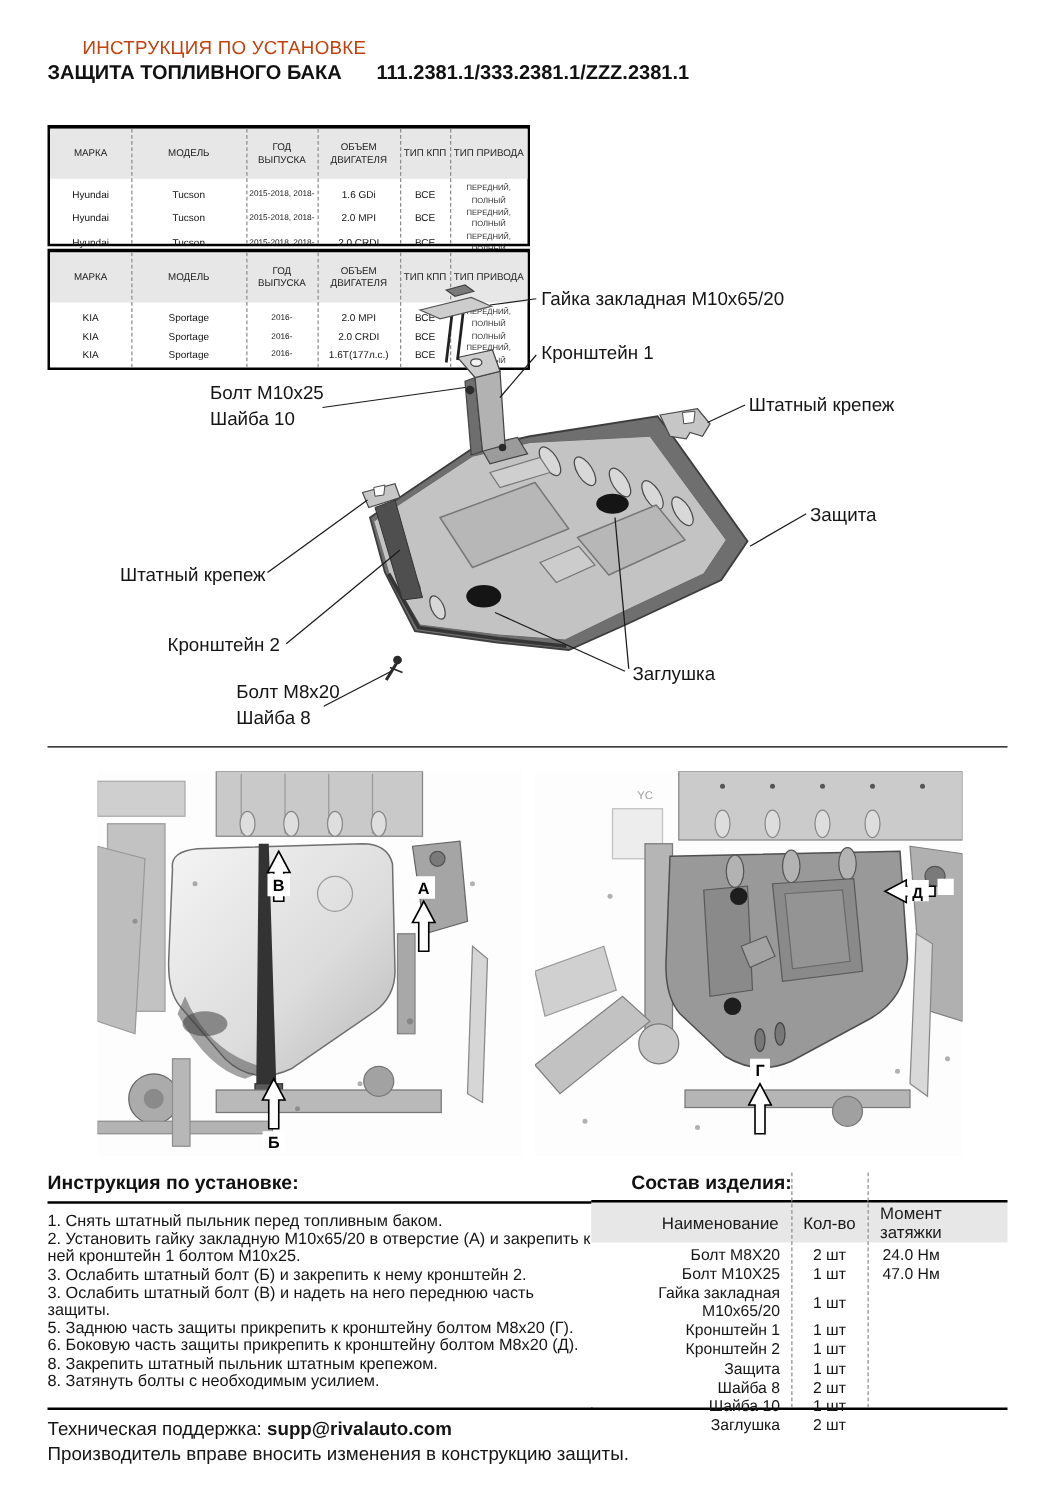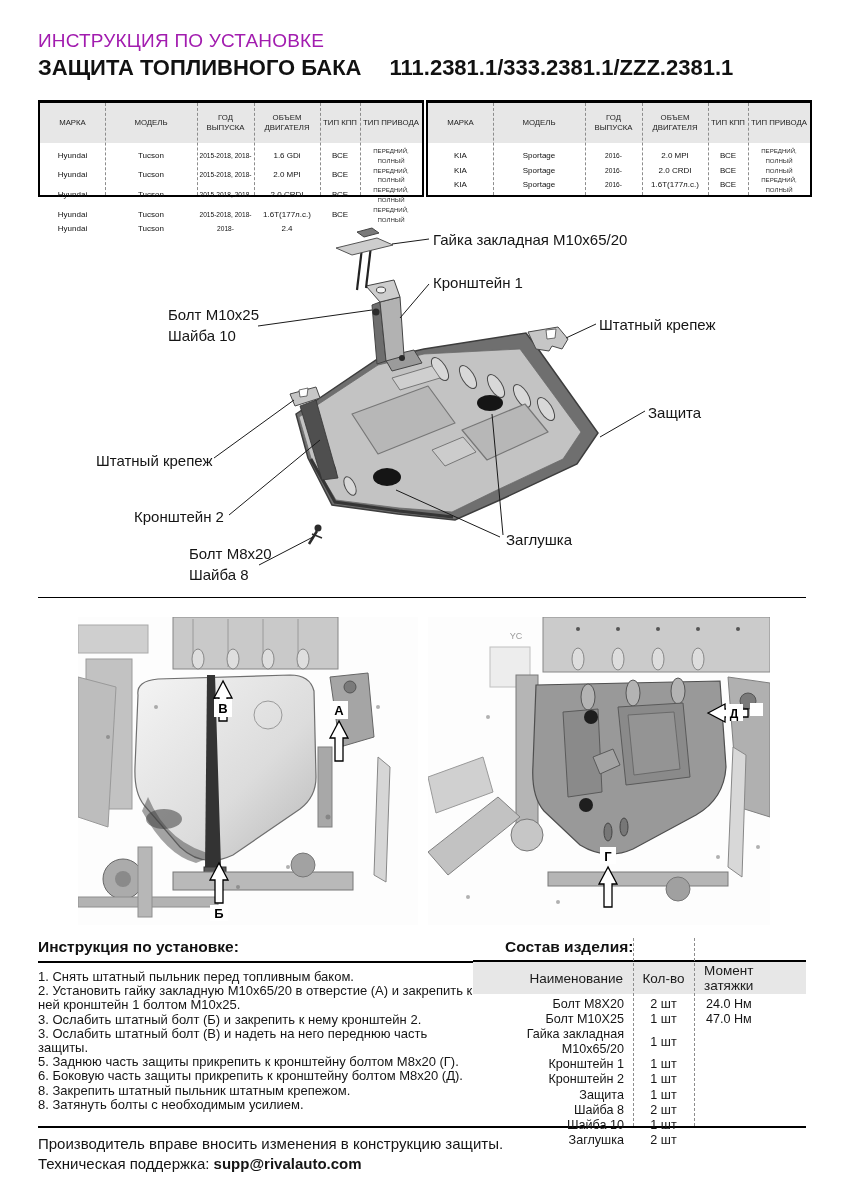--- a/index.html
+++ b/index.html
@@ -1,26 +1,26 @@
 <!DOCTYPE html>
 <html><head>
 <meta charset="utf-8">
 <style>
   html,body { margin:0; padding:0; background:#fff; }
   .page { position:relative; width:848px; height:1200px; background:#fff; overflow:hidden;
           font-family:"Liberation Sans","DejaVu Sans",sans-serif; color:#111; }
 
   
   .hdr { position:absolute; left:38px; top:30px; }
-  .hdr-line1 { font-size:19px; font-weight:400; color:#a21caf; letter-spacing:.2px; }
-  .hdr-line2 { font-size:22px; font-weight:700; margin-top:3px; }
+  .hdr-line1 { font-size:15px; font-weight:400; color:#c2410c; letter-spacing:.2px;margin-left:28px; }
+  .hdr-line2 { font-size:16px; font-weight:700; margin-top:3px; }
   .hdr-line2 .pn { margin-left:28px; }
 
   
-  .tables { position:absolute; left:38px; top:100px; display:flex; gap:2px; }
+  .tables { position:absolute; left:38px; top:100px; display:flex; gap:2px;flex-direction:column; }
   .tbox { position:relative; width:382px; height:92px; border:2px solid #000; border-top:3px solid #000; }
   .tbox .vd { position:absolute; top:0; bottom:0; border-left:1px dashed #8d8d8d; }
   table.fitment { width:382px; border-collapse:collapse; table-layout:fixed; }
   table.fitment th { background:#e7e7e7; font-weight:400; font-size:7.8px; line-height:1.3;
                      height:40px; vertical-align:middle; text-align:center; padding:0 1px; color:#222; }
   table.fitment td { font-size:8px; line-height:9.8px; text-align:center; padding:0; color:#111; }
   table.fitment tbody tr:first-child td { padding-top:3px; }
   table.fitment td:nth-child(3) { font-size:6.6px; }
   table.fitment td:nth-child(6) { font-size:6.1px; color:#2e2e2e; }
 
@@ -501,19 +501,19 @@
             <td>2 шт</td>
             <td></td>
           </tr>
         </tbody>
       </table>
     <div class="vd" style="left:160px"></div>
     <div class="vd" style="left:221px"></div>
   </div>
 
   <div class="footer">
-    <div>Производитель вправе вносить изменения в конструкцию защиты.</div>
     <div>
       <span>Техническая поддержка: </span><span class="email">supp@rivalauto.com</span>
     </div>
+    <div>Производитель вправе вносить изменения в конструкцию защиты.</div>
   </div>
 
 </div>
 
 </body></html>

